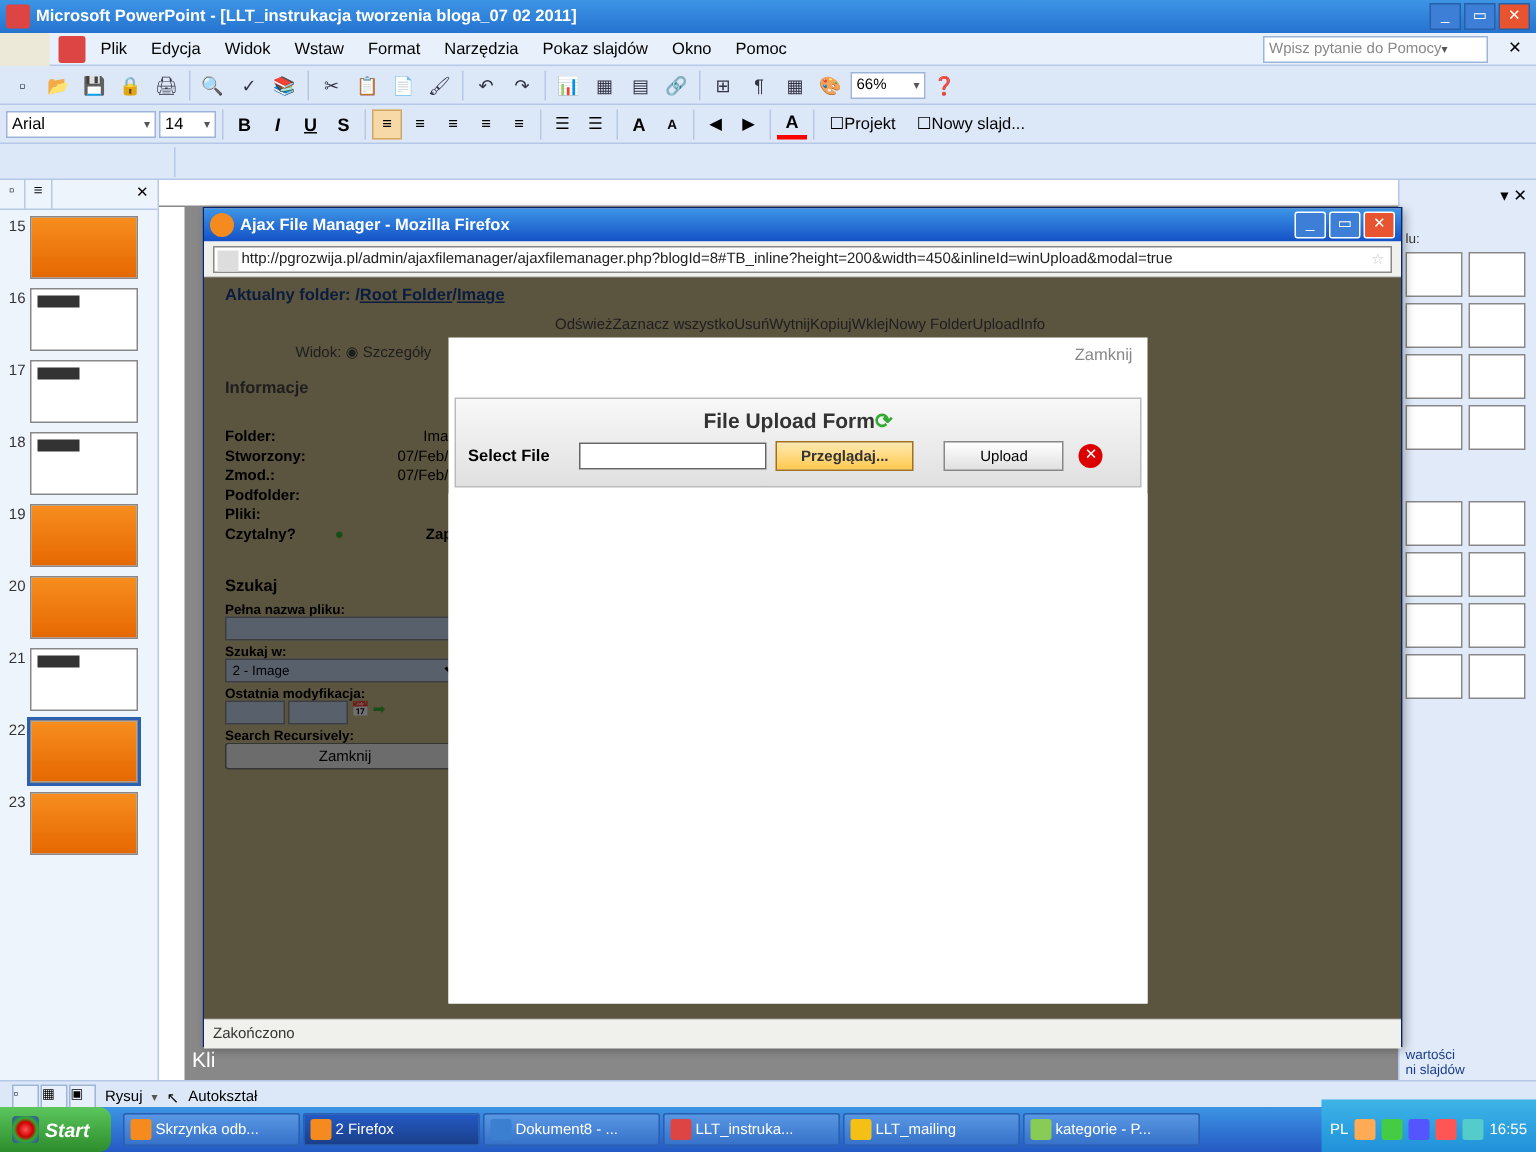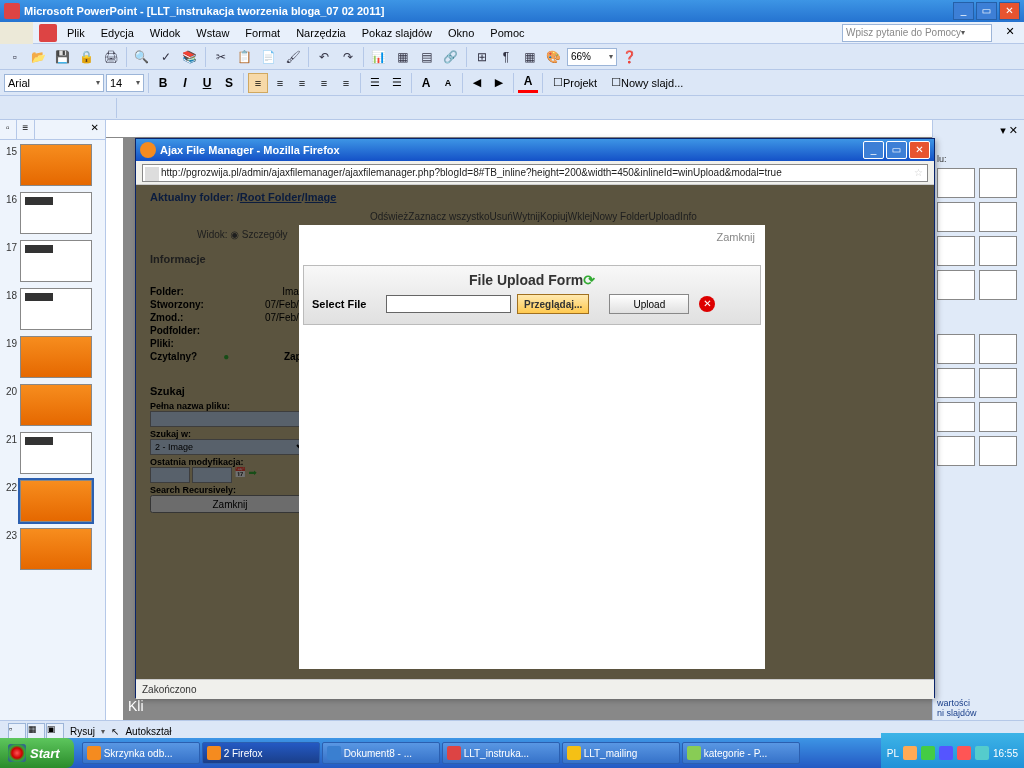--- a/index.html
+++ b/index.html
@@ -95,21 +95,21 @@
 
 
 .upload-modal { position: absolute; top: 40px; left: 163px; width: 466px; background: white; }
 .upload-close { text-align: right; padding: 6px 10px; font-size: 11px; color: #888; }
 .upload-form { border: 1px solid #bbb; margin: 16px 4px 4px 4px; background: linear-gradient(#f8f8f8,#e0e0e0); padding: 6px 8px 10px 8px; }
 .upload-title { text-align: center; font-size: 14px; font-weight: bold; color:#333; margin-bottom: 6px; }
 .upload-title .refresh { color: #3a3; font-size: 14px; }
 .upload-row { display: flex; align-items: center; gap: 6px; font-size: 11px; }
 .upload-row .lbl { font-weight: bold; width: 68px; }
 .upload-row .fileinput { flex: 0 0 125px; height: 18px; border: 1px solid #666; background: white; }
-.upload-row .browse { height: 20px; padding: 0 6px; border: 1px solid #a07020; background: linear-gradient(#ffe9b0,#ffc94f); font-size: 10px; font-weight:bold; color:#333; }
+.upload-row .browse { height: 20px; padding: 0 16px; border: 1px solid #a07020; background: linear-gradient(#ffe9b0,#ffc94f); font-size: 10px; font-weight:bold; color:#333; }
 .upload-row .uploadbtn { height: 20px; width: 80px; border: 1px solid #888; background: linear-gradient(#fff,#e0e0e0); font-size: 10px; margin-left: 14px; }
 .upload-row .cancel { width: 16px; height: 16px; background: #d00; border-radius: 50%; color: white; font-size: 10px; text-align: center; line-height: 16px; margin-left: 4px; }
 
 
 .taskbar { position: absolute; bottom: 0; left: 0; width: 1024px; height: 30px; background: linear-gradient(#3d95e5, #2459c3); display: flex; align-items: center; }
 .start-btn { height: 30px; padding: 0 14px 0 8px; background: linear-gradient(#5dc65d, #2b8c2b); color: white; font-weight: bold; font-style: italic; font-size: 13px; display: flex; align-items: center; border-radius: 0 8px 8px 0; gap:4px; }
 .start-btn::before { content:""; width:18px; height:18px; background: radial-gradient(#f55,#c00 40%, #3a3 60%, #33c); border-radius:3px; }
 .task-items { flex: 1; display: flex; gap: 2px; padding: 0 4px; height: 24px; align-items: center; }
 .titem { flex: 0 0 118px; height: 22px; background: linear-gradient(#5997e3, #3672c9); border: 1px solid #2b5fb0; color: white; font-size: 10px; padding: 0 4px; display: flex; align-items: center; gap: 3px; overflow: hidden; border-radius:2px; }
 .titem.active { background: linear-gradient(#2459c3, #1a3f8a); }

